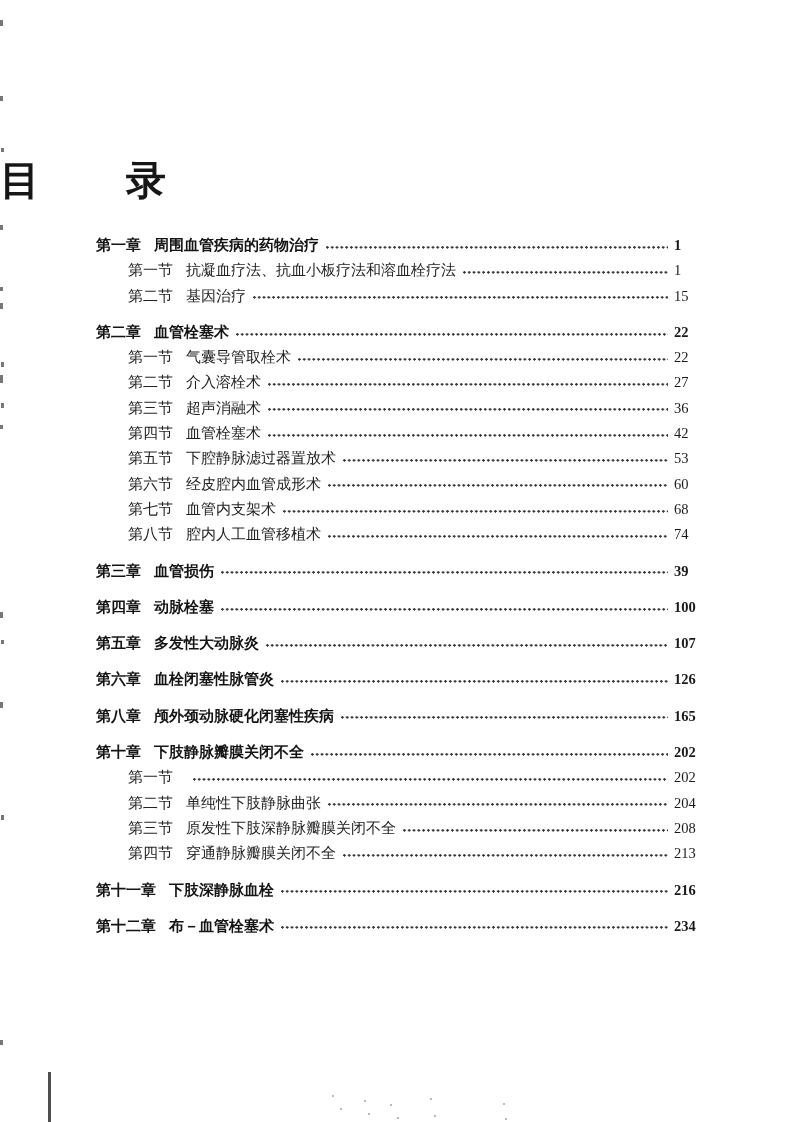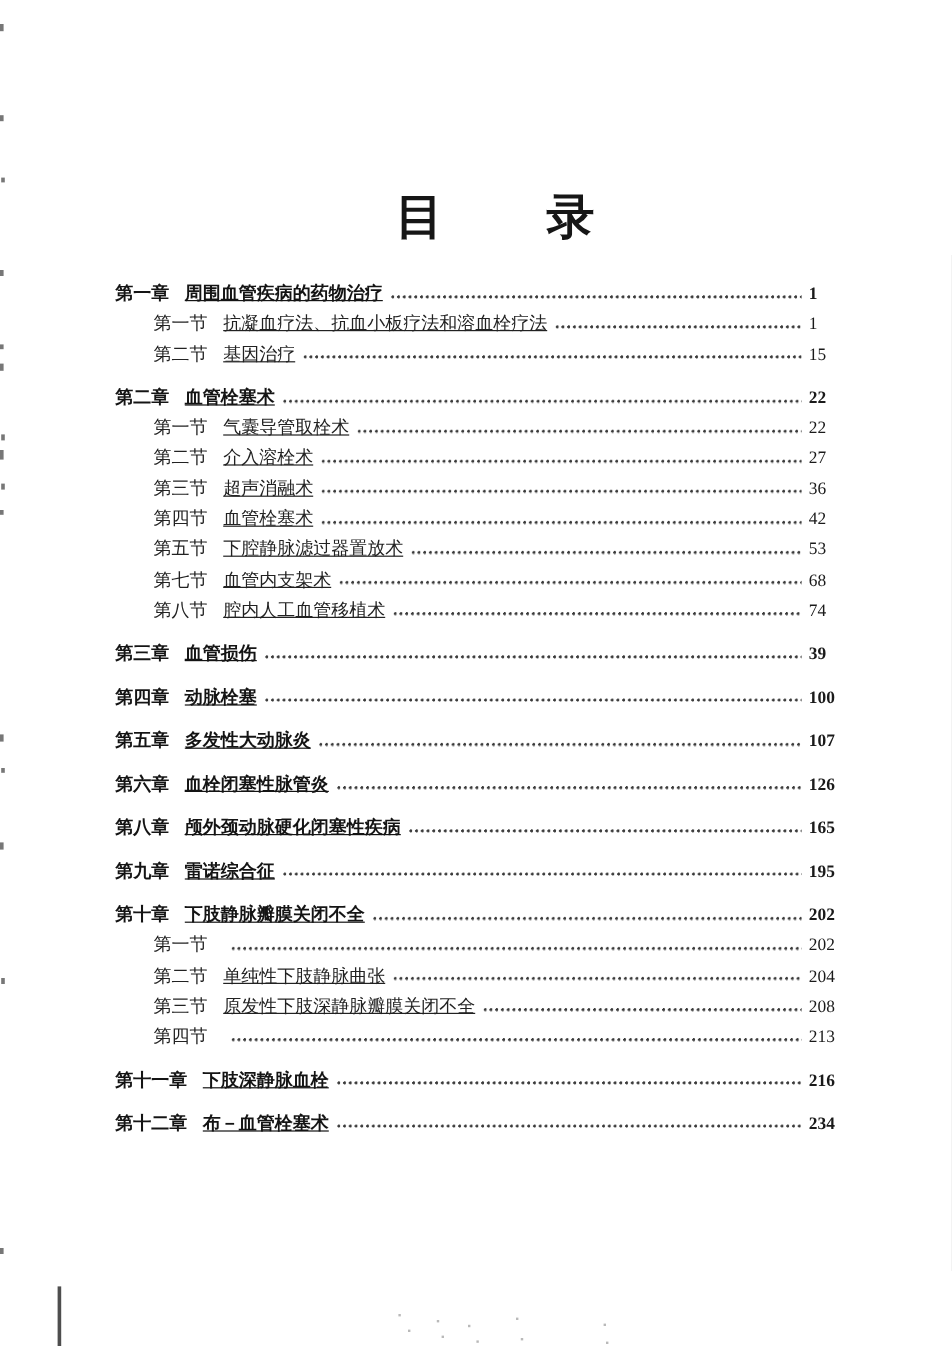--- a/index.html
+++ b/index.html
@@ -8,45 +8,43 @@
     width: 793px;
     height: 1122px;
     margin: 0 auto;
     background: #ffffff;
     overflow: hidden;
     font-family: "Liberation Serif", "DejaVu Serif", serif;
     color: #1c1c1c;
   }
   .doc-title {
     padding-top: 160px;
-    text-align: center;
     font-size: 40px;
     line-height: 42px;
     font-weight: bold;
     letter-spacing: 2px;
     color: #161616;
     white-space: pre;
-    padding-left: 34px;
   }
   .toc {
     margin: 31px 0 0 96px;
     width: 604px;
   }
   .row {
     display: flex;
     align-items: center;
     height: 25.3px;
     font-size: 15px;
     line-height: 25.3px;
   }
   .row.chapter { font-weight: bold; margin-top: 11px; color: #141414; }
   .row.chapter:first-child { margin-top: 0; }
   .row.section { padding-left: 32px; font-weight: normal; color: #222; }
   .num { flex: none; margin-right: 13px; white-space: pre; }
-  .label { flex: none; white-space: pre; text-decoration: underline; }
+  .label { flex: none; white-space: pre; }
   .leader {
     flex: 1 1 auto;
     height: 3px;
     margin: 3px 6px 0 7px;
     background-image: radial-gradient(circle at 1.4px 1.4px, #3a3a3a 1.05px, rgba(0,0,0,0) 1.45px);
     background-size: 4.8px 3px;
     background-repeat: repeat-x;
     background-position: left center;
   }
   .pagenum {
@@ -156,20 +154,26 @@
     <span class="pagenum">42</span>
   </div>
 
   <div class="row section">
     <span class="num">第五节</span>
     <span class="label">下腔静脉滤过器置放术</span>
     <span class="leader"></span>
     <span class="pagenum">53</span>
   </div>
 
+  <div class="row section">
+    <span class="num">第六节</span>
+    <span class="label">经皮腔内血管成形术</span>
+    <span class="leader"></span>
+    <span class="pagenum">60</span>
+  </div>
 
   <div class="row section">
     <span class="num">第七节</span>
     <span class="label">血管内支架术</span>
     <span class="leader"></span>
     <span class="pagenum">68</span>
   </div>
 
   <div class="row section">
     <span class="num">第八节</span>
@@ -207,26 +211,20 @@
   </div>
 
 
   <div class="row chapter">
     <span class="num">第八章</span>
     <span class="label">颅外颈动脉硬化闭塞性疾病</span>
     <span class="leader"></span>
     <span class="pagenum">165</span>
   </div>
 
-  <div class="row chapter">
-    <span class="num">第九章</span>
-    <span class="label">雷诺综合征</span>
-    <span class="leader"></span>
-    <span class="pagenum">195</span>
-  </div>
 
   <div class="row chapter">
     <span class="num">第十章</span>
     <span class="label">下肢静脉瓣膜关闭不全</span>
     <span class="leader"></span>
     <span class="pagenum">202</span>
   </div>
 
   <div class="row section">
     <span class="num">第一节</span>
@@ -243,20 +241,21 @@
 
   <div class="row section">
     <span class="num">第三节</span>
     <span class="label">原发性下肢深静脉瓣膜关闭不全</span>
     <span class="leader"></span>
     <span class="pagenum">208</span>
   </div>
 
   <div class="row section">
     <span class="num">第四节</span>
+    <span class="label">穿通静脉瓣膜关闭不全</span>
     <span class="leader"></span>
     <span class="pagenum">213</span>
   </div>
 
   <div class="row chapter">
     <span class="num">第十一章</span>
     <span class="label">下肢深静脉血栓</span>
     <span class="leader"></span>
     <span class="pagenum">216</span>
   </div>

